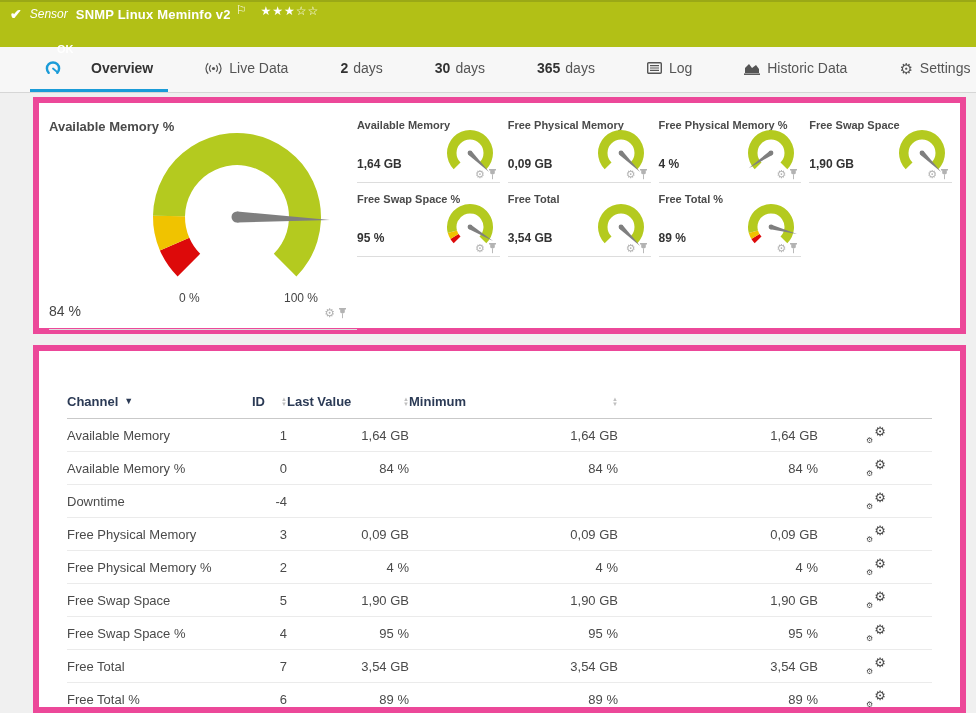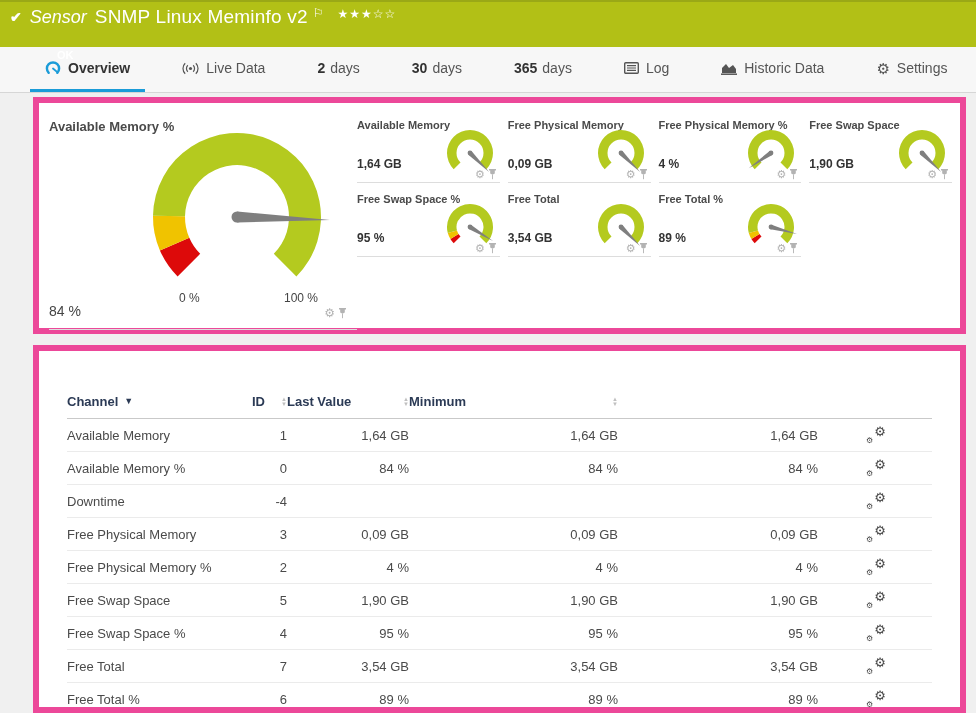--- a/index.html
+++ b/index.html
@@ -3,33 +3,33 @@
 <meta charset="utf-8">
 <style>
   * { margin:0; padding:0; box-sizing:border-box; }
   html,body { width:976px; height:713px; overflow:hidden; }
   body { font-family:"Liberation Sans", sans-serif; background:#f0f0f0; color:#4a4a4a; }
 
   
   .sensor-header { height:47px; background:#b2c016; border-top:2px solid #9aa816; color:#fff; padding:4px 0 0 10px; }
   .hrow1 { display:flex; align-items:center; }
   .chk { font-size:14px; font-weight:bold; margin-right:8px; }
-  .kicker { font-style:italic; font-size:18px; margin-right:8px; }
-  .sensor-title { font-size:19px; font-weight:normal; letter-spacing:.2px; }
+  .kicker { font-style:italic; font-size:12px; margin-right:8px; }
+  .sensor-title { font-size:13px; font-weight:bold; letter-spacing:.2px; }
   .flag { font-size:12px; margin:-8px 0 0 5px; }
   .stars { font-size:12px; letter-spacing:1px; margin:-6px 0 0 14px; cursor:pointer; }
   .hrow2 { padding-left:47px; margin-top:17px; }
   .ok-badge { font-size:11px; font-weight:bold; }
 
   
   #tabbar { height:46px; background:#f7f7f7; border-bottom:1px solid #d6d6d6; display:flex; align-items:stretch; padding-left:30px; }
   .tab { display:flex; align-items:center; padding:0 15px; margin-right:22px; font-size:14px; color:#555; cursor:pointer; border-bottom:3px solid transparent; white-space:nowrap; }
   .tab .ticon { display:inline-flex; margin-right:7px; align-items:center; }
   .tab .tpref { font-weight:bold; color:#333; margin-right:5px; }
-  .tab.active { color:#333; font-weight:bold; border-bottom-color:#1b9cd8; }
+  .tab.active { color:#333; font-weight:bold; border-bottom-color:#1b9cd8;gap:23px; }
   .tab .gearglyph { font-size:15px; color:#555; line-height:1; }
 
   
   .panel { background:#fff; margin-left:33px; margin-right:10px; border:6px solid #ec4899; }
   .panel-gauges { margin-top:4px; height:237px; display:flex; position:relative; }
   .panel-table  { margin-top:11px; height:368px; }
 
   
   .big-cell { position:relative; width:318px; height:100%; }
   .big-title { position:absolute; left:10px; top:16px; font-size:13px; font-weight:bold; color:#4a4a4a; }

